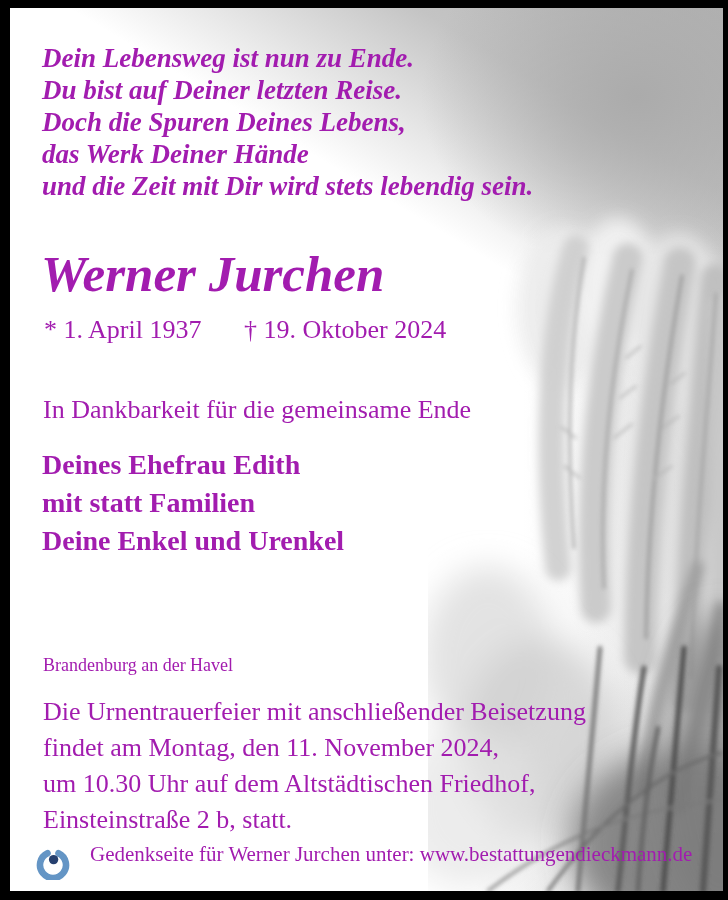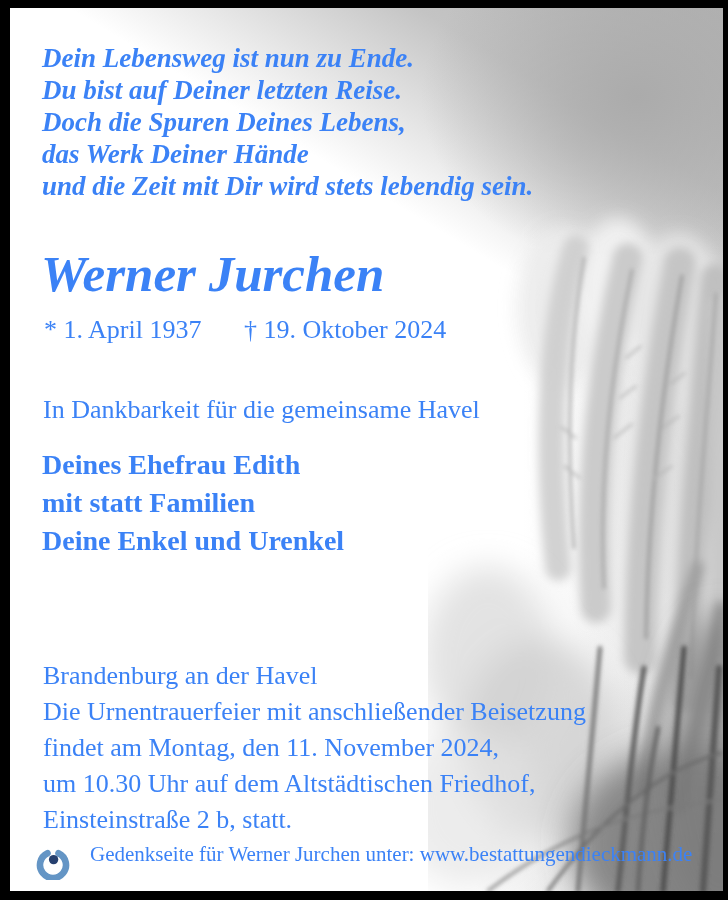--- a/index.html
+++ b/index.html
@@ -1,34 +1,34 @@
 <!DOCTYPE html>
 <html><head>
 <meta charset="utf-8">
 <style>
   html,body{margin:0;padding:0;background:#000;}
   .frame{position:relative;width:728px;height:900px;background:#000;overflow:hidden;
-         font-family:"Liberation Serif","DejaVu Serif",serif;color:#3b82f6;}
+         font-family:"Liberation Serif","DejaVu Serif",serif;color:#a21caf;}
   .sheet{position:absolute;left:10px;top:8px;right:5px;bottom:9px;background:#fff;overflow:hidden;}
   
   .sheet::before{content:"";position:absolute;inset:0;z-index:0;pointer-events:none;background:
     radial-gradient(ellipse 300px 240px at 88% 10%, rgba(170,170,170,.95), rgba(170,170,170,0) 72%),
     linear-gradient(211deg, rgba(176,176,176,.95) 0%, rgba(176,176,176,.75) 14%, rgba(176,176,176,0) 30%),
     radial-gradient(ellipse 250px 420px at 103% 55%, rgba(205,205,205,.65), rgba(205,205,205,0) 75%),
     radial-gradient(ellipse 300px 280px at 98% 98%, rgba(150,150,150,.55), rgba(150,150,150,0) 78%),
     linear-gradient(to left, rgba(190,190,190,.40), rgba(190,190,190,0) 200px);}
   .grass{position:absolute;right:0;top:0;z-index:1;pointer-events:none;}
   .txt{position:absolute;z-index:2;white-space:nowrap;}
   .poem{left:32px;top:34px;font-style:italic;font-weight:700;font-size:27px;line-height:32px;}
   .name{left:31px;top:238px;font-style:italic;font-weight:700;font-size:51px;line-height:56px;}
   .dates{left:34px;top:307px;font-size:26px;line-height:30px;}
   .dates .death{margin-left:36px;}
   .grat{left:33px;top:387px;font-size:26px;line-height:30px;}
   .mourners{left:32px;top:438px;font-weight:700;font-size:28px;line-height:38px;}
-  .city{left:33px;top:642px;font-size:26px;line-height:30px;margin-top:11px;}
+  .city{left:33px;top:642px;font-size:18px;line-height:30px;}
   .funeral{left:33px;top:686px;font-size:26px;line-height:36px;}
   .footer-logo{position:absolute;left:25px;top:838px;z-index:2;}
   .footer-text{left:80px;top:833px;font-size:21px;line-height:26px;}
 </style>
 </head>
 <body>
 
 <div class="frame">
   <div class="sheet">
 
@@ -102,21 +102,21 @@
       <div>und die Zeit mit Dir wird stets lebendig sein.</div>
     </div>
 
     <div class="txt name">Werner Jurchen</div>
 
     <div class="txt dates">
       <span class="birth">* 1. April 1937</span>
       <span class="death">† 19. Oktober 2024</span>
     </div>
 
-    <div class="txt grat">In Dankbarkeit für die gemeinsame Havel</div>
+    <div class="txt grat">In Dankbarkeit für die gemeinsame Ende</div>
 
     <div class="txt mourners">
       <div>Deines Ehefrau Edith</div>
       <div>mit statt Familien</div>
       <div>Deine Enkel und Urenkel</div>
     </div>
 
     <div class="txt city">Brandenburg an der Havel</div>
 
     <div class="txt funeral">

